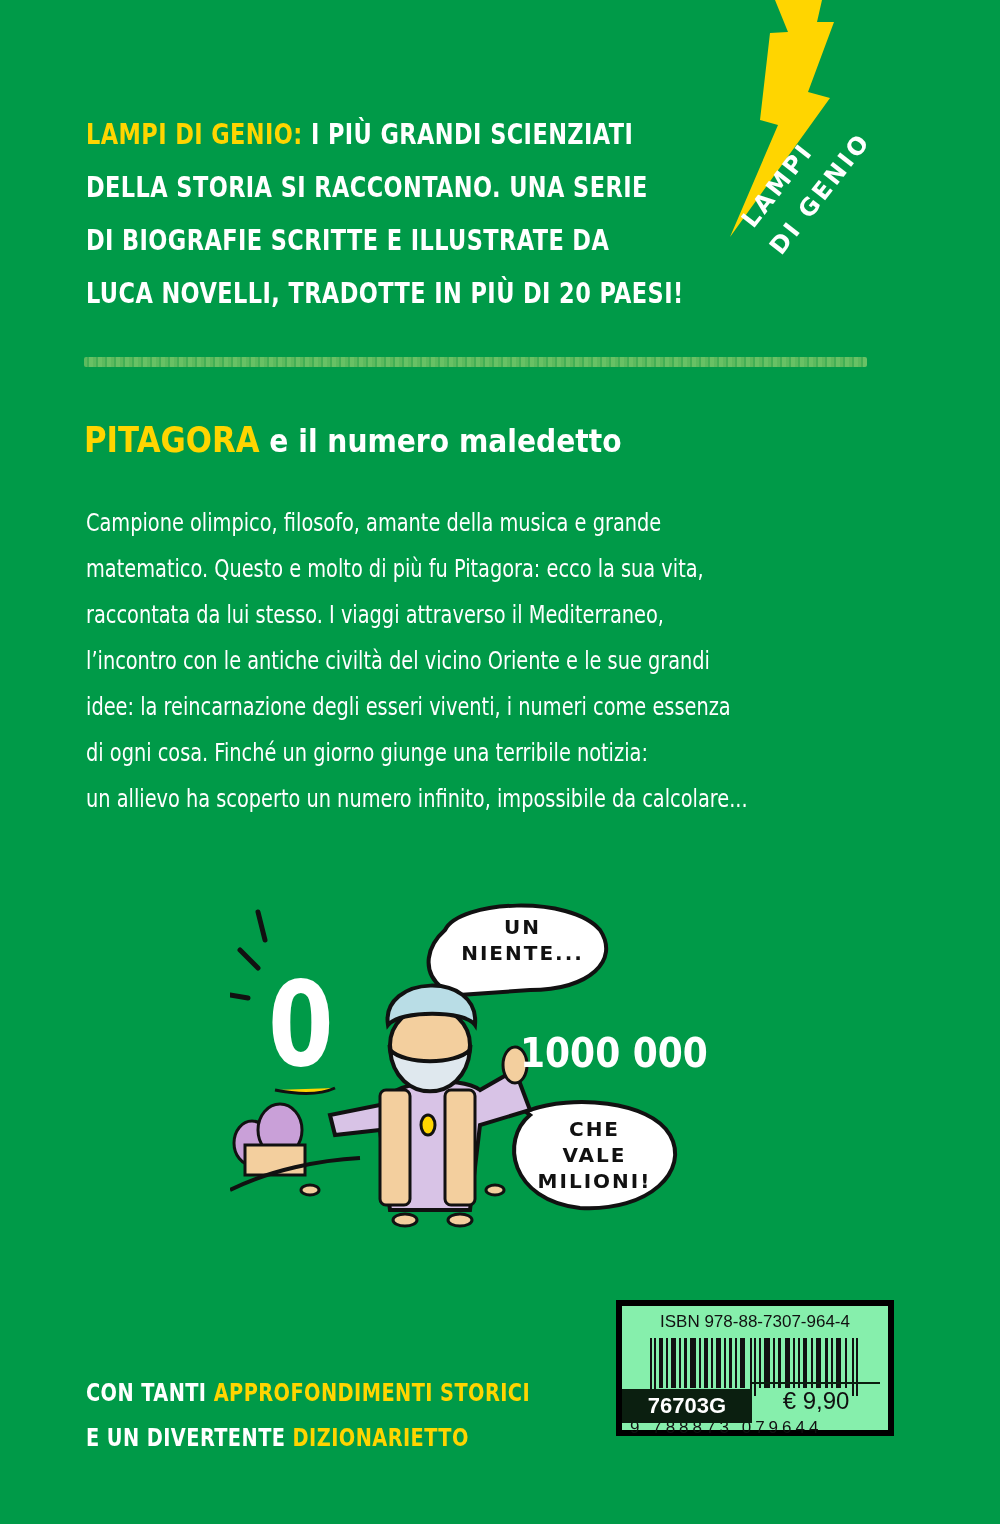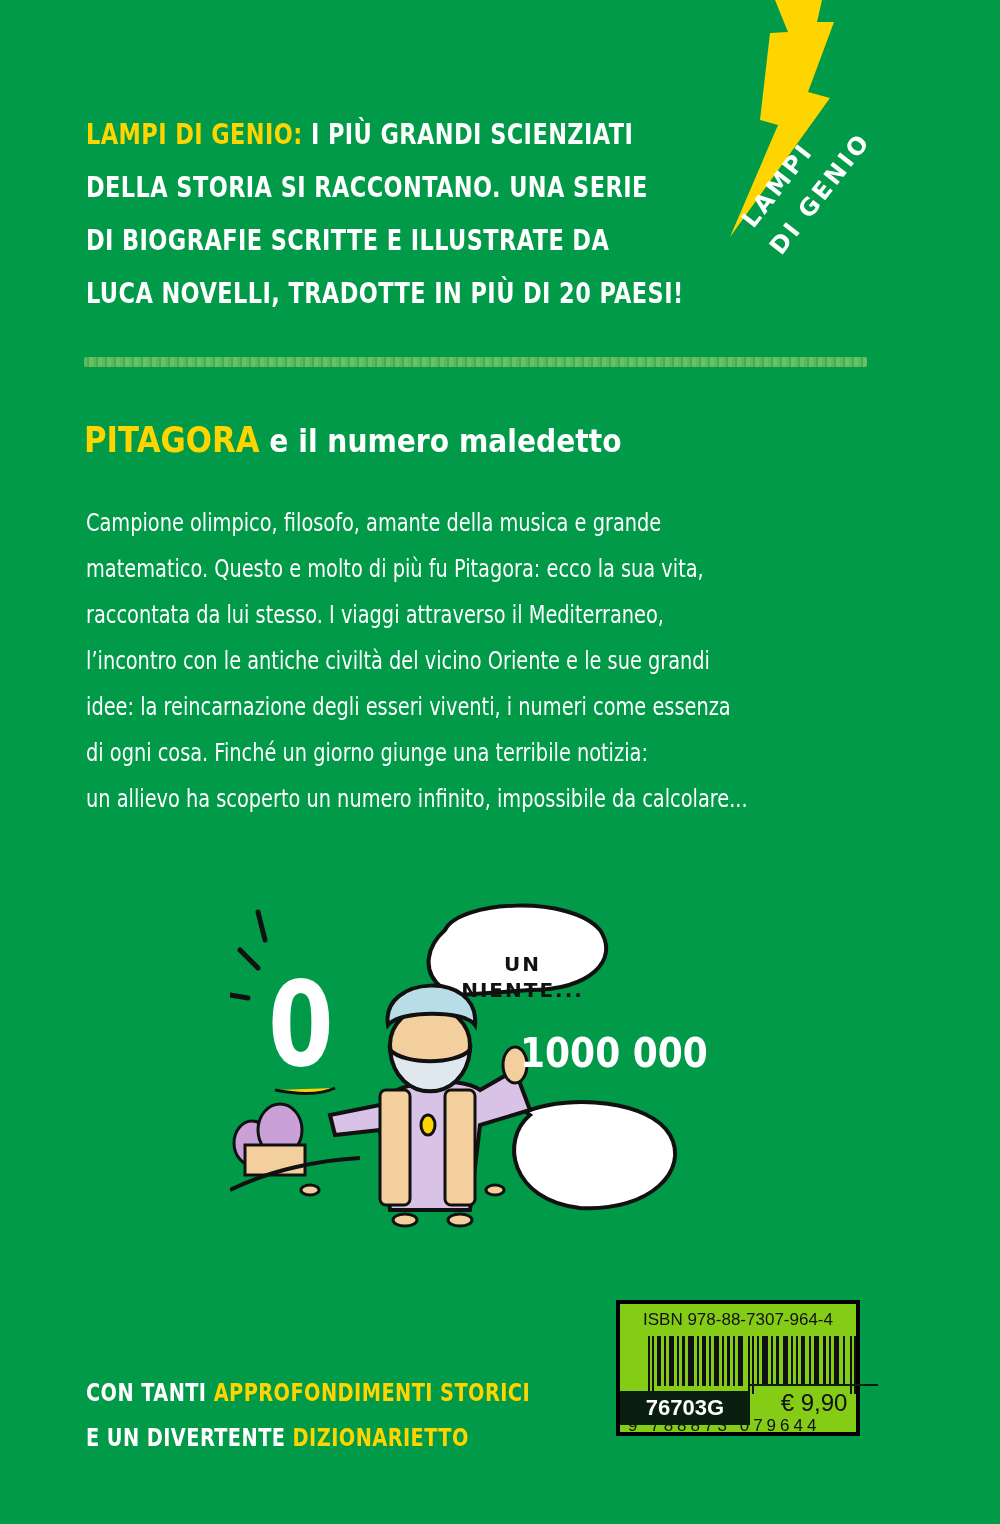--- a/index.html
+++ b/index.html
@@ -60,22 +60,22 @@
       color: #fff; white-space: nowrap; transform: scaleX(0.9); transform-origin: left top;
     }
     .extras {
       position: absolute; left: 86px; top: 1370px;
       font-family: "DejaVu Sans Condensed", "DejaVu Sans", sans-serif;
       font-weight: bold; font-size: 25px; line-height: 45px;
       text-transform: uppercase; letter-spacing: 0.5px; white-space: nowrap;
       transform: scaleX(0.86); transform-origin: left top;
     }
     .barcode-box {
-      position: absolute; left: 616px; top: 1300px; width: 244px; height: 136px;
-      background: #84cc16; border: 4px solid #000000; box-sizing: border-box;
+      position: absolute; left: 616px; top: 1300px; width: 278px; height: 136px;
+      background: #86efac; border: 6px solid #000000; box-sizing: border-box;
       font-family: "Liberation Sans", sans-serif; color: #111;
     }
     .isbn-label { position: absolute; top: 6px; left: 0; right: 0; text-align: center; font-size: 17px; }
     .bars { position: absolute; left: 18px; top: 32px; width: 228px; height: 58px; }
     .bars svg { width: 100%; height: 100%; }
     .ean-digits {
       position: absolute; left: 8px; top: 84px; font-size: 17px; letter-spacing: 4px;
       background: transparent; white-space: nowrap; margin-top: 28px;
     }
     .code-cell {
@@ -156,23 +156,28 @@
 
     <ellipse cx="285" cy="175" rx="12" ry="18" fill="#f3cf9e" stroke="#111" stroke-width="3"></ellipse>
 
     <path d="M45,200 C70,205 90,205 105,198" stroke="#111" stroke-width="3" fill="#ffd500"></path>
 
     <ellipse cx="175" cy="330" rx="12" ry="6" fill="#f3cf9e" stroke="#111" stroke-width="3"></ellipse>
     <ellipse cx="230" cy="330" rx="12" ry="6" fill="#f3cf9e" stroke="#111" stroke-width="3"></ellipse>
     <ellipse cx="80" cy="300" rx="9" ry="5" fill="#f3cf9e" stroke="#111" stroke-width="3"></ellipse>
     <ellipse cx="265" cy="300" rx="9" ry="5" fill="#f3cf9e" stroke="#111" stroke-width="3"></ellipse>
   </svg>
-  <div class="bubble-text" style="left:225px; top:24px; width:135px;margin-top:37px;">
+  <div class="bubble-text" style="left:225px; top:24px; width:135px;">
     <div>UN</div>
     <div>NIENTE...</div>
+  </div>
+  <div class="bubble-text" style="left:292px; top:226px; width:145px;">
+    <div>CHE</div>
+    <div>VALE</div>
+    <div>MILIONI!</div>
   </div>
 </div>
 <div class="zero">0</div>
 <div class="million">1000 000</div>
 
 <div class="extras">
   <div><span>CON TANTI </span><span class="yellow">APPROFONDIMENTI STORICI</span></div>
   <div><span>E UN DIVERTENTE </span><span class="yellow">DIZIONARIETTO</span></div>
 </div>
 

